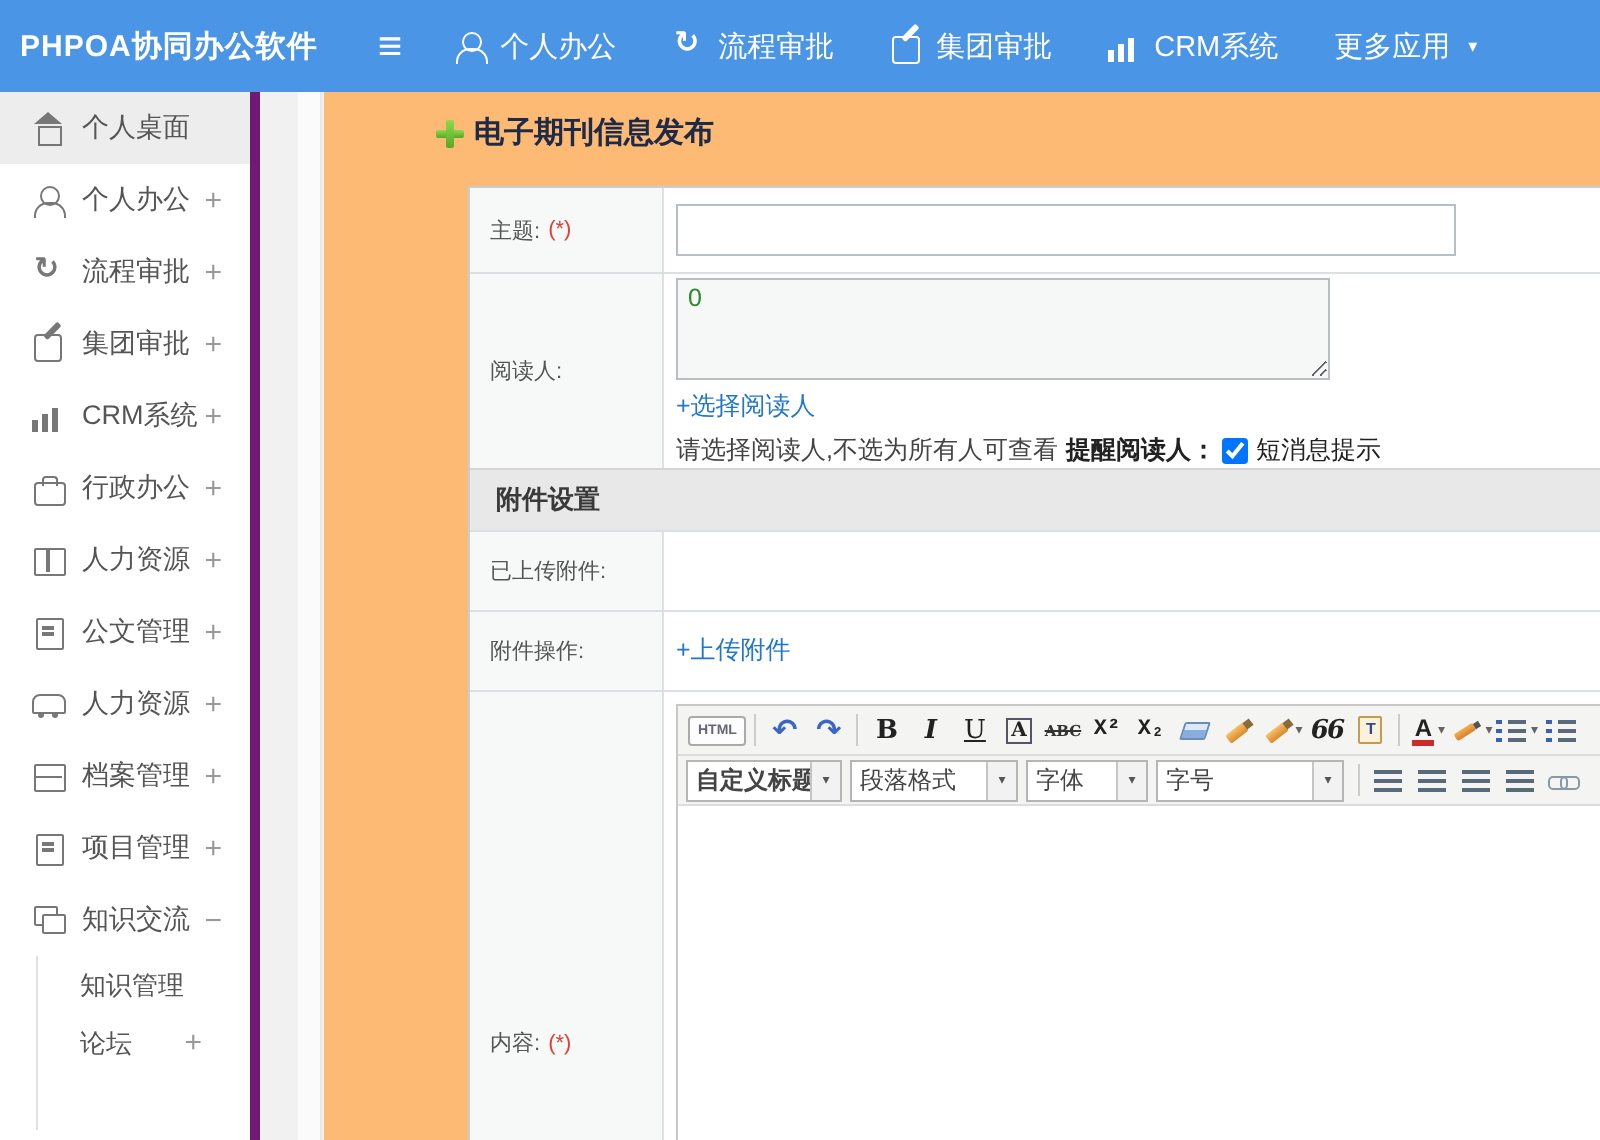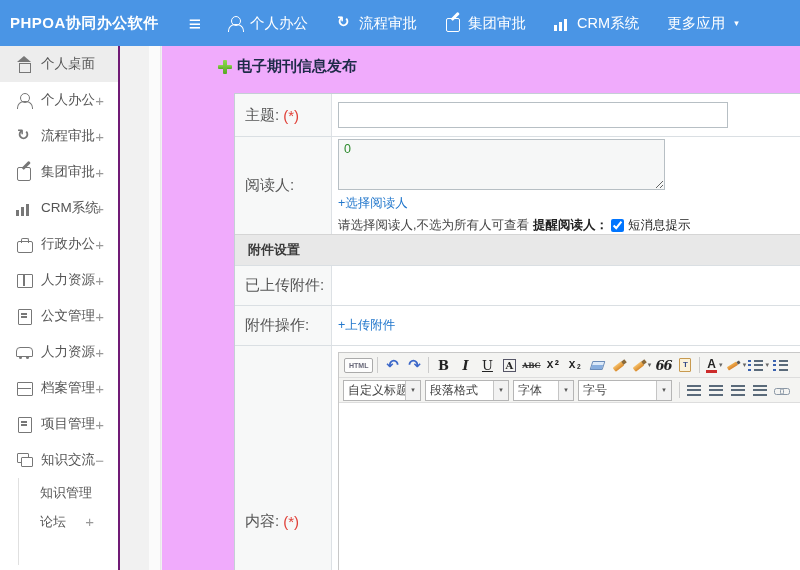--- a/index.html
+++ b/index.html
@@ -8,21 +8,21 @@
 
   
   .header { position:absolute; top:0; left:0; width:800px; height:46px; background:#4a95e5; display:flex; align-items:center; color:#fff; z-index:20; }
   .logo { margin-left:10px; font-size:15px; font-weight:700; letter-spacing:.5px; white-space:nowrap; }
   .hamburger { margin-left:30px; font-size:21px; font-weight:bold; cursor:pointer; line-height:1; }
   .topnav { display:flex; margin-left:26px; gap:28px; align-items:center; }
   .nav-item { display:flex; align-items:center; gap:7px; font-size:14.5px; color:#fff; cursor:pointer; white-space:nowrap; }
   .nav-caret { font-size:9px; margin-left:2px; }
 
   
-  .sidebar { position:absolute; top:46px; left:0; width:120px; bottom:0; background:#fff; border-right:2px solid #701a75; overflow:hidden; }
+  .sidebar { position:absolute; top:46px; left:0; width:130px; bottom:0; background:#fff; border-right:5px solid #701a75; overflow:hidden; }
   .scroll-strip { position:absolute; top:46px; left:149px; width:12px; bottom:0; background:#fbfbfb; border-right:1px solid #e8e8e8; }
   .side-item { height:36px; display:flex; align-items:center; padding-left:16px; position:relative; font-size:13.5px; color:#555; cursor:pointer; }
   .side-item.active { background:#ededed; }
   .side-item .icon16 { color:#777; margin-right:9px; }
   .expander { position:absolute; right:14px; color:#999; font-size:15px; font-weight:300; }
   .sub-group { margin-left:18px; border-left:1px solid #e0e0e0; }
   .side-item.sub { height:29px; padding-left:21px; font-size:13px; }
   .side-item.sub .expander { right:24px; }
 
   
@@ -44,31 +44,31 @@
   .i-car::before { content:""; position:absolute; left:0; top:3px; width:15px; height:8px; border:1.5px solid currentColor; border-radius:4px 4px 1px 1px; }
   .i-car::after { content:""; position:absolute; left:3px; bottom:1px; width:3px; height:3px; background:currentColor; border-radius:50%; box-shadow:7px 0 0 currentColor; }
   .i-archive::before { content:""; position:absolute; left:1px; top:2px; width:14px; height:12px; border:1.5px solid currentColor; border-radius:1px; }
   .i-archive::after { content:""; position:absolute; left:1px; top:7.5px; width:14px; height:1.5px; background:currentColor; }
   .i-project::before { content:""; position:absolute; left:2px; top:1px; width:12px; height:14px; border:1.5px solid currentColor; border-radius:1px; }
   .i-project::after { content:""; position:absolute; left:5px; top:5px; width:6px; height:1.5px; background:currentColor; box-shadow:0 3px 0 currentColor; }
   .i-chat::before { content:""; position:absolute; left:1px; top:1px; width:10px; height:8px; border:1.5px solid currentColor; border-radius:1px; }
   .i-chat::after { content:""; position:absolute; left:5px; top:5px; width:10px; height:8px; border:1.5px solid currentColor; border-radius:1px; background:#fff; }
 
   
-  .content { position:absolute; top:46px; left:162px; right:0; bottom:0; background:#f0abfc; overflow:hidden; }
+  .content { position:absolute; top:46px; left:162px; right:0; bottom:0; background:#fdba74; overflow:hidden; }
   .page-title { position:absolute; top:11px; left:56px; display:flex; align-items:center; gap:5px; }
   .plus-ic { position:relative; width:14px; height:14px; }
   .plus-ic::before { content:""; position:absolute; left:0; top:5px; width:14px; height:4.5px; background:linear-gradient(#8fd94e,#57a824); border-radius:1px; }
   .plus-ic::after { content:""; position:absolute; left:4.8px; top:0; width:4.5px; height:14px; background:linear-gradient(#8fd94e,#57a824); border-radius:1px; }
   .title-text { font-size:15px; font-weight:bold; color:#1e2b48; }
 
   .form-table { position:absolute; left:72px; top:47px; width:640px; background:#fff; border:1px solid #c5ced6; }
   .frow { display:flex; border-top:1px solid #dadfe3; }
   .frow:first-child { border-top:none; }
-  .flabel { width:97px; flex-shrink:0; background:#f7f8f8; border-right:1px solid #dde1e5; display:flex; align-items:center; padding-left:10px; font-size:15px; color:#555; }
+  .flabel { width:97px; flex-shrink:0; background:#f7f8f8; border-right:1px solid #dde1e5; display:flex; align-items:center; padding-left:10px; font-size:11px; color:#555; }
   .fvalue { flex:1; background:#fff; padding-left:6px; display:flex; flex-direction:column; justify-content:center; min-width:0; }
   .req { color:#e04038; margin-left:4px; }
   .h42 { height:42px; } .h98 { height:98px; } .h40 { height:40px; } .h352 { height:352px; }
   .fsection { height:31px; background:#e8e8e8; display:flex; align-items:center; padding-left:13px; font-size:13px; font-weight:bold; color:#3a3a3a; border-top:1px solid #d5d5d5; }
   .subject-input { width:390px; height:26px; border:1px solid #b7bfc4; background:#fff; font-size:13px; padding:0 5px; color:#333; outline:none; }
   .readers-area { width:327px; height:52px; margin-top:2px; background:#f6f7f7; border:1px solid #b7bfc4; color:#2c8a2c; font-size:12.5px; font-family:"Liberation Sans","DejaVu Sans",sans-serif; padding:2px 5px; resize:both; outline:none; }
   a.blue-link { color:#2277cc; font-size:12.5px; text-decoration:none; cursor:pointer; }
   .select-link { margin-top:5px; }
   .hint-row { display:flex; align-items:center; margin-top:5px; font-size:12.5px; color:#444; white-space:nowrap; }
   .remind-label { font-weight:bold; color:#222; margin-left:4px; }
@@ -336,21 +336,21 @@
               </div>
               <div class="tb-btn">
                 <span class="ic-ol"></span>
                 <span class="tb-caret">▾</span>
               </div>
               <div class="tb-btn">
                 <span class="ic-ul"></span>
               </div>
             </div>
           <div class="tb-row" id="tb-row2">
-              <div class="tb-select" style="width: 78px;">
+              <div class="tb-select" style="width: 78px; font-weight: bold;">
                 <span class="sel-lbl">自定义标题</span>
                 <span class="sel-car">▾</span>
               </div>
               <div class="tb-select" style="width: 84px;">
                 <span class="sel-lbl">段落格式</span>
                 <span class="sel-car">▾</span>
               </div>
               <div class="tb-select" style="width: 61px;">
                 <span class="sel-lbl">字体</span>
                 <span class="sel-car">▾</span>

